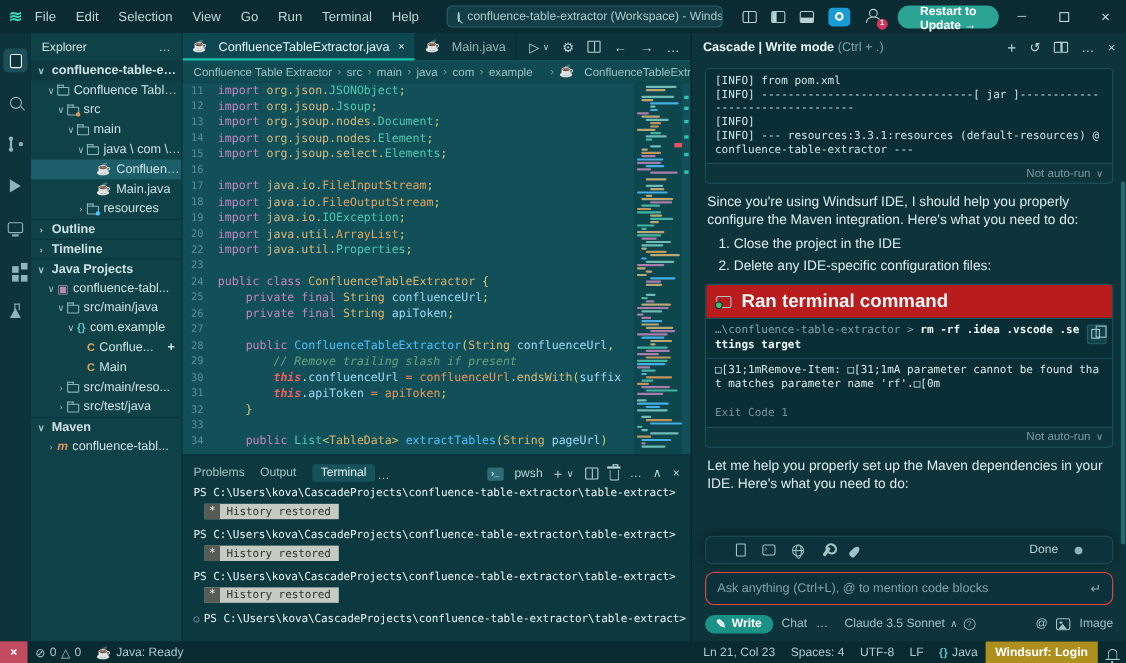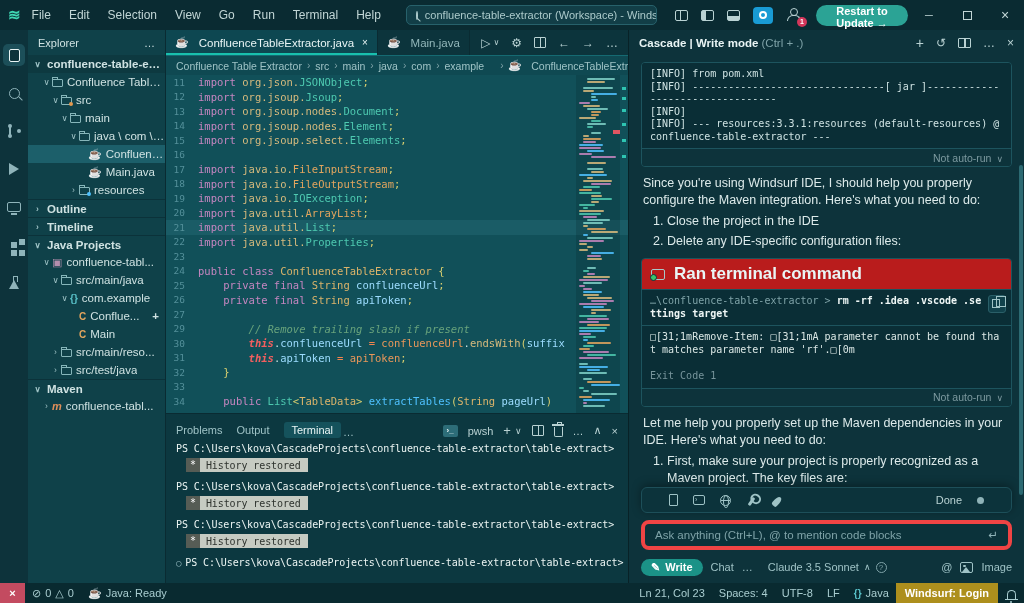--- a/index.html
+++ b/index.html
@@ -162,21 +162,21 @@
   .cmdline{background:#0a2e36;border-top:1px solid #1d545e;padding:5px 26px 5px 8px;font-family:"DejaVu Sans Mono",monospace;font-size:10px;line-height:12.5px;position:relative;word-break:break-all}
   .cmdline .pfx{color:#7fa3a8}
   .cmdline b{color:#eef6f5}
   .copybtn{position:absolute;right:5px;top:5px;width:18px;height:18px;border:1px solid #2a5f68;border-radius:3px;color:#9fc3c6;background:#11424c}
   .cmdout{background:#0a2e36;border-top:1px solid #1d545e;padding:5px 8px;font-family:"DejaVu Sans Mono",monospace;font-size:10px;line-height:12.5px;color:#dae7e5;word-break:break-all}
   .exit{color:#76949b;margin-top:14px}
   .cas-bottom{flex:none;padding:0 12px 5px}
   .castools{height:26px;background:#0c333b;border:1px solid #1d4f59;border-radius:6px;display:flex;align-items:center;gap:15px;padding:0 27px;color:#9fc3c6;box-shadow:0 -2px 10px rgba(0,0,0,.35);margin-bottom:7px}
   .done{margin-left:auto;font-size:11px;color:#b9d2d3}
   .done-dot{width:7px;height:7px;border-radius:50%;background:#8fb3b8}
-  .cas-input{height:30px;border:4px solid #ef4444;background:#0b323a;border-radius:8px;display:flex;align-items:center;padding:0 10px;color:#7fa3a8;font-size:11.5px;margin-bottom:6px}
+  .cas-input{height:30px;border:1px solid #ef4444;background:#0b323a;border-radius:8px;display:flex;align-items:center;padding:0 10px;color:#7fa3a8;font-size:11.5px;margin-bottom:6px}
   .enter{margin-left:auto;color:#8fb3b8}
   .moderow{height:22px;display:flex;align-items:center;gap:8px;font-size:11px;color:#9fc3c6}
   .write-pill{background:#1b9287;color:#fff;border-radius:11px;padding:2px 10px;font-weight:bold;display:flex;align-items:center;gap:5px;font-size:11px}
   .chat-btn{color:#9fc3c6}
   .more-pill{color:#9fc3c6;letter-spacing:1px}
   .model{margin-left:6px;display:flex;align-items:center;gap:5px}
   .qcirc{width:11px;height:11px;border:1px solid #7fa3a8;border-radius:50%;font-size:8px;display:inline-flex;align-items:center;justify-content:center;color:#7fa3a8}
   .mr-right{margin-left:auto;display:flex;align-items:center;gap:8px}
   .cas-scroll{position:absolute;right:1px;top:135px;width:4px;height:330px;background:#2c6a72;border-radius:2px}
 
@@ -515,24 +515,20 @@
           <div class="code-line">
             <span class="lnum">19</span>
             <span class="lcode"><span class="tk k">import </span><span class="tk p">java.io.</span><span class="tk c">IOException</span><span class="tk s">;</span></span>
           </div>
 
           <div class="code-line">
             <span class="lnum">20</span>
             <span class="lcode"><span class="tk k">import </span><span class="tk p">java.util.</span><span class="tk o">ArrayList</span><span class="tk s">;</span></span>
           </div>
 
-          <div class="code-line cur">
-            <span class="lnum">21</span>
-            <span class="lcode"><span class="tk k">import </span><span class="tk p">java.util.</span><span class="tk c">List</span><span class="tk s">;</span></span>
-          </div>
 
           <div class="code-line">
             <span class="lnum">22</span>
             <span class="lcode"><span class="tk k">import </span><span class="tk p">java.util.</span><span class="tk c">Properties</span><span class="tk s">;</span></span>
           </div>
 
           <div class="code-line">
             <span class="lnum">23</span>
             <span class="lcode"></span>
           </div>
@@ -550,20 +546,24 @@
           <div class="code-line">
             <span class="lnum">26</span>
             <span class="lcode"><span class="tk x">    </span><span class="tk k">private final </span><span class="tk t">String </span><span class="tk v">apiToken</span><span class="tk s">;</span></span>
           </div>
 
           <div class="code-line">
             <span class="lnum">27</span>
             <span class="lcode"></span>
           </div>
 
+          <div class="code-line">
+            <span class="lnum">28</span>
+            <span class="lcode"><span class="tk x">    </span><span class="tk k">public </span><span class="tk m">ConfluenceTableExtractor</span><span class="tk s">(</span><span class="tk t">String </span><span class="tk v">confluenceUrl</span><span class="tk s">,</span></span>
+          </div>
 
           <div class="code-line">
             <span class="lnum">29</span>
             <span class="lcode"><span class="tk x">        </span><span class="tk i">// Remove trailing slash if present</span></span>
           </div>
 
           <div class="code-line">
             <span class="lnum">30</span>
             <span class="lcode"><span class="tk x">        </span><span class="tk h">this</span><span class="tk x">.</span><span class="tk v">confluenceUrl</span><span class="tk q"> = </span><span class="tk r">confluenceUrl</span><span class="tk x">.</span><span class="tk p">endsWith</span><span class="tk s">(</span><span class="tk v">suffix</span></span>
           </div>
@@ -806,31 +806,20 @@
         <div class="cmdout mono">
           <div>□[31;1mRemove-Item: □[31;1mA parameter cannot be found that matches parameter name 'rf'.□[0m</div>
           <div class="exit">Exit Code 1</div>
         </div>
         <div class="card-foot">
             <span>Not auto-run</span>
             <span class="chev-d"></span>
           </div>
       </div>
       <p class="msg">Let me help you properly set up the Maven dependencies in your IDE. Here's what you need to do:</p>
-      <ol class="olist">
-
-          <li>
-            <span>First, make sure your project is properly recognized as a Maven project. The key files are:</span>
-            <ul class="blist">
-
-            <li><span class="codechip">pom.xml</span><span> (which you already have)</span></li>
-            </ul>
-          </li>
-
-        </ol>
     </div>
     <div class="cas-bottom">
       <div class="castools">
         <span class="ci ic-file"></span>
         <span class="ci ic-termbox">›</span>
         <span class="ci ic-globe"></span>
         <span class="ci ic-wrench"></span>
         <span class="ci ic-rocket"></span>
         <span class="done">Done</span>
         <span class="done-dot"></span>

